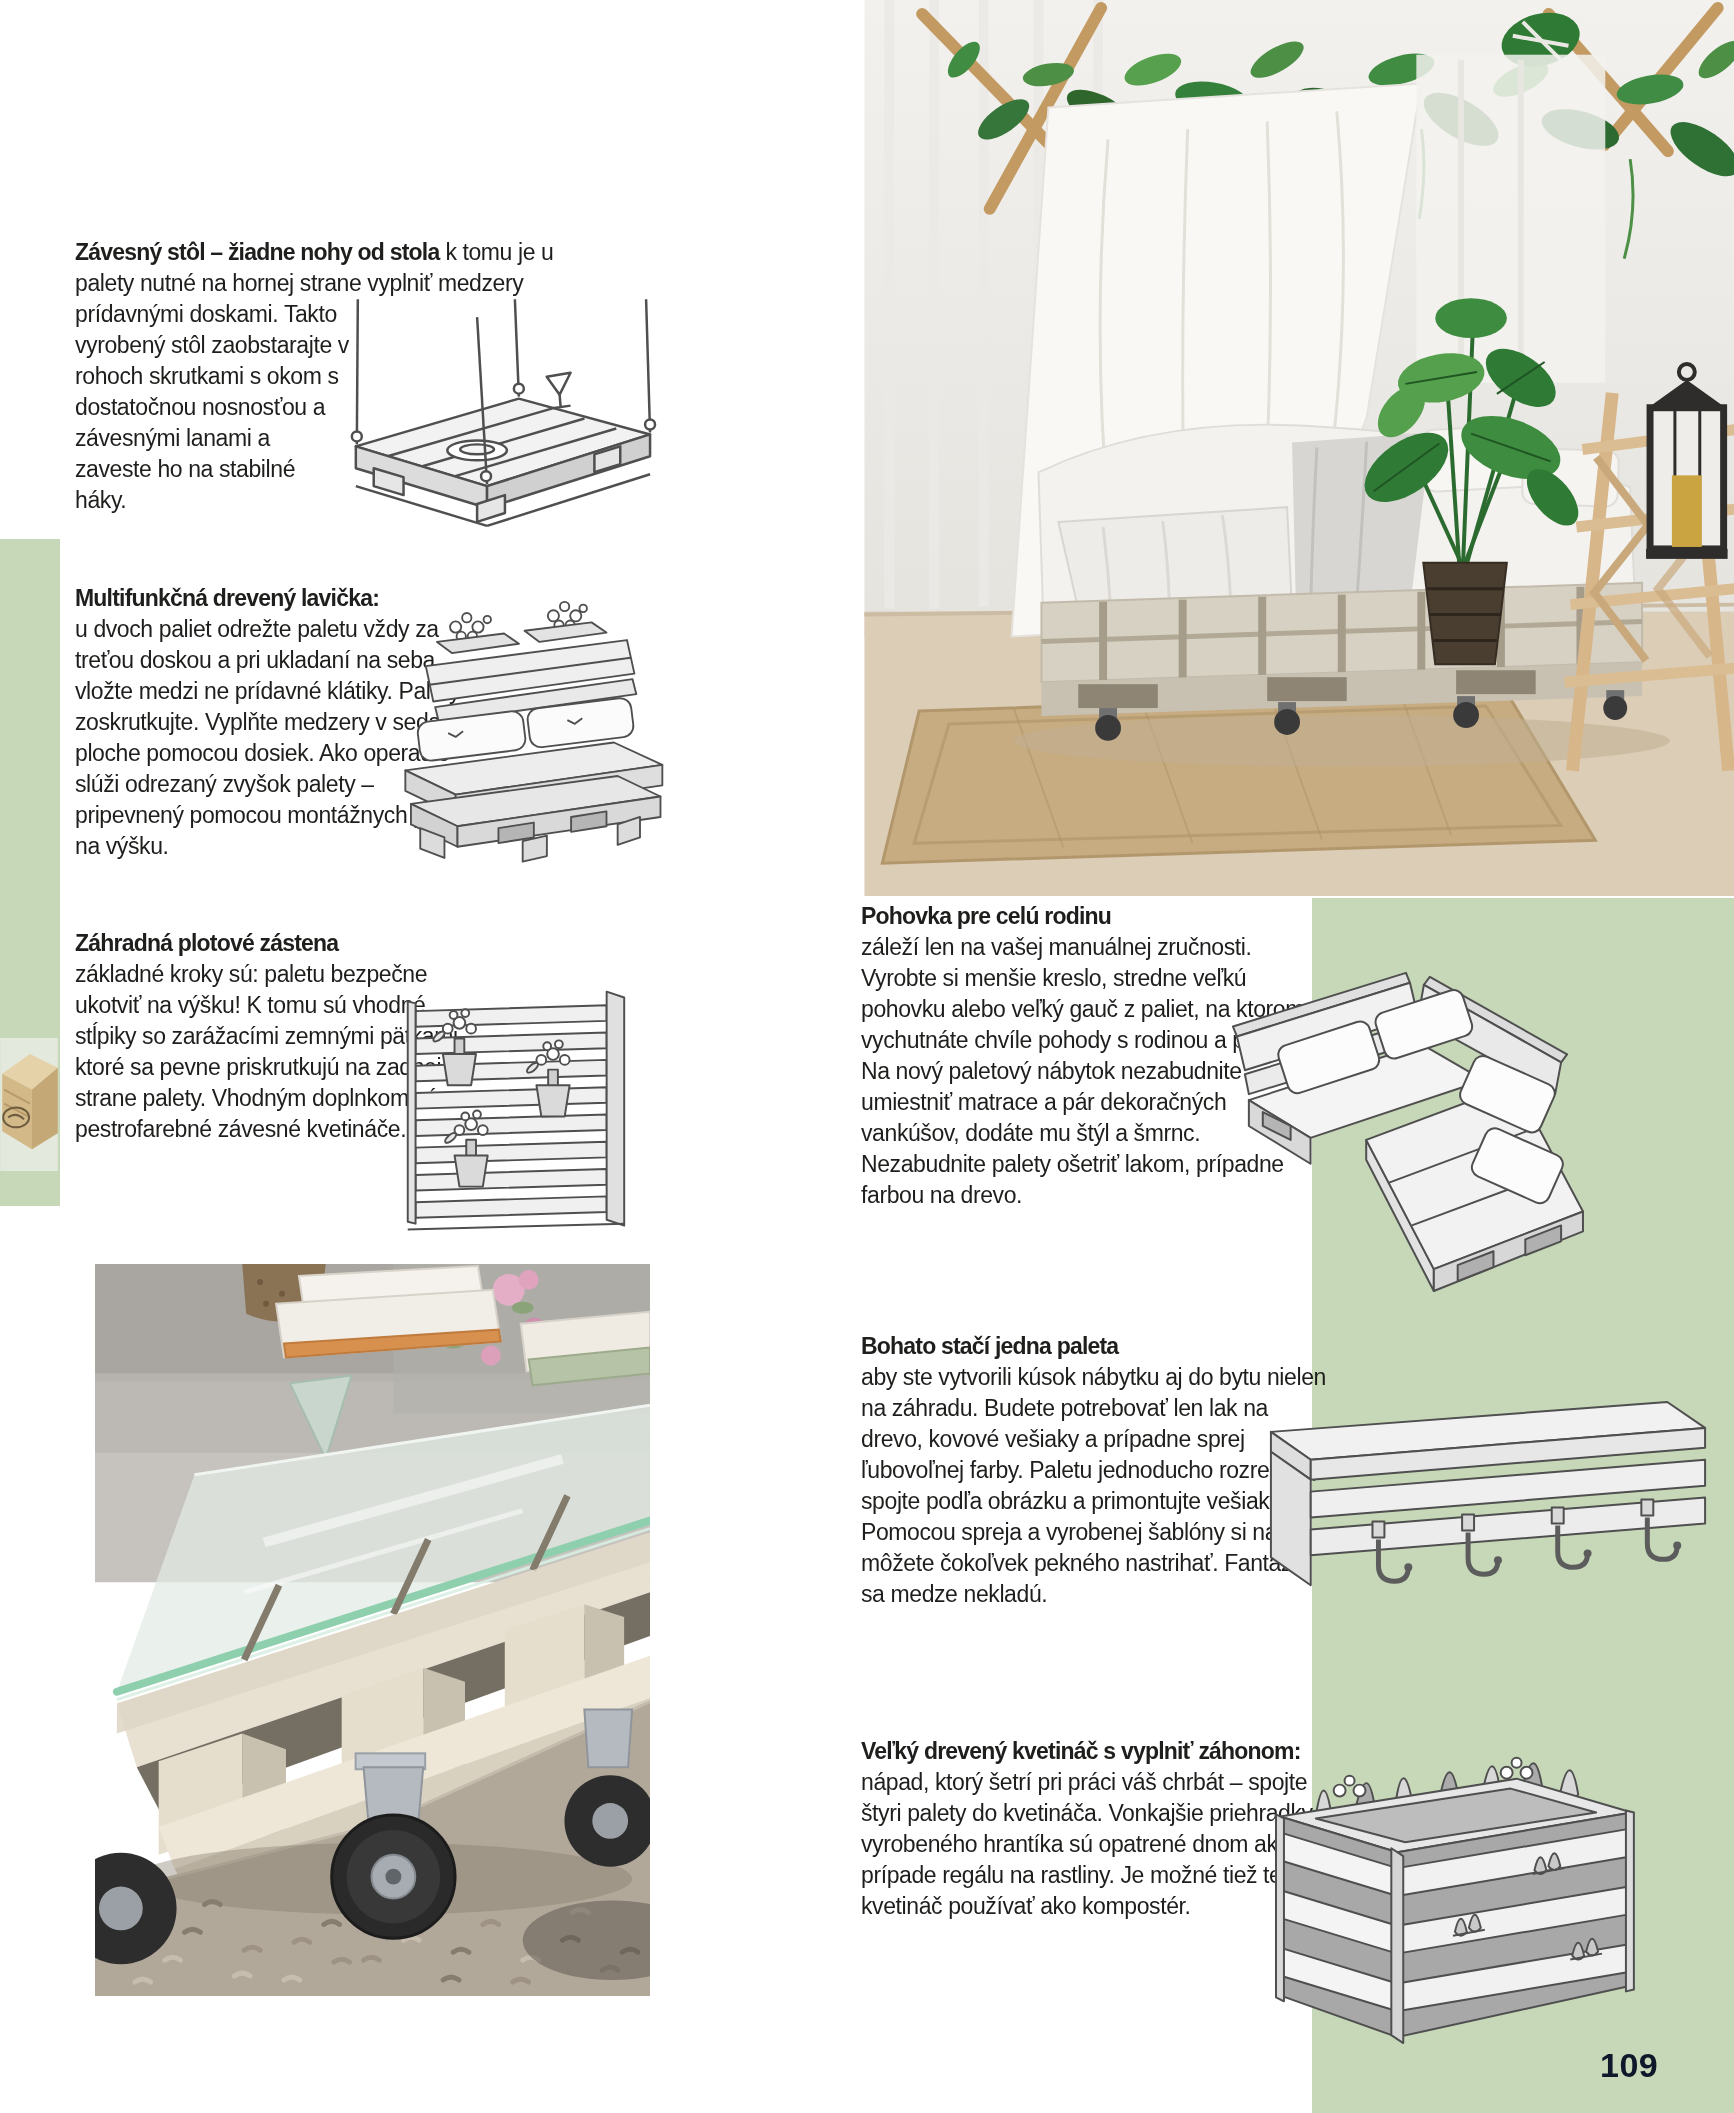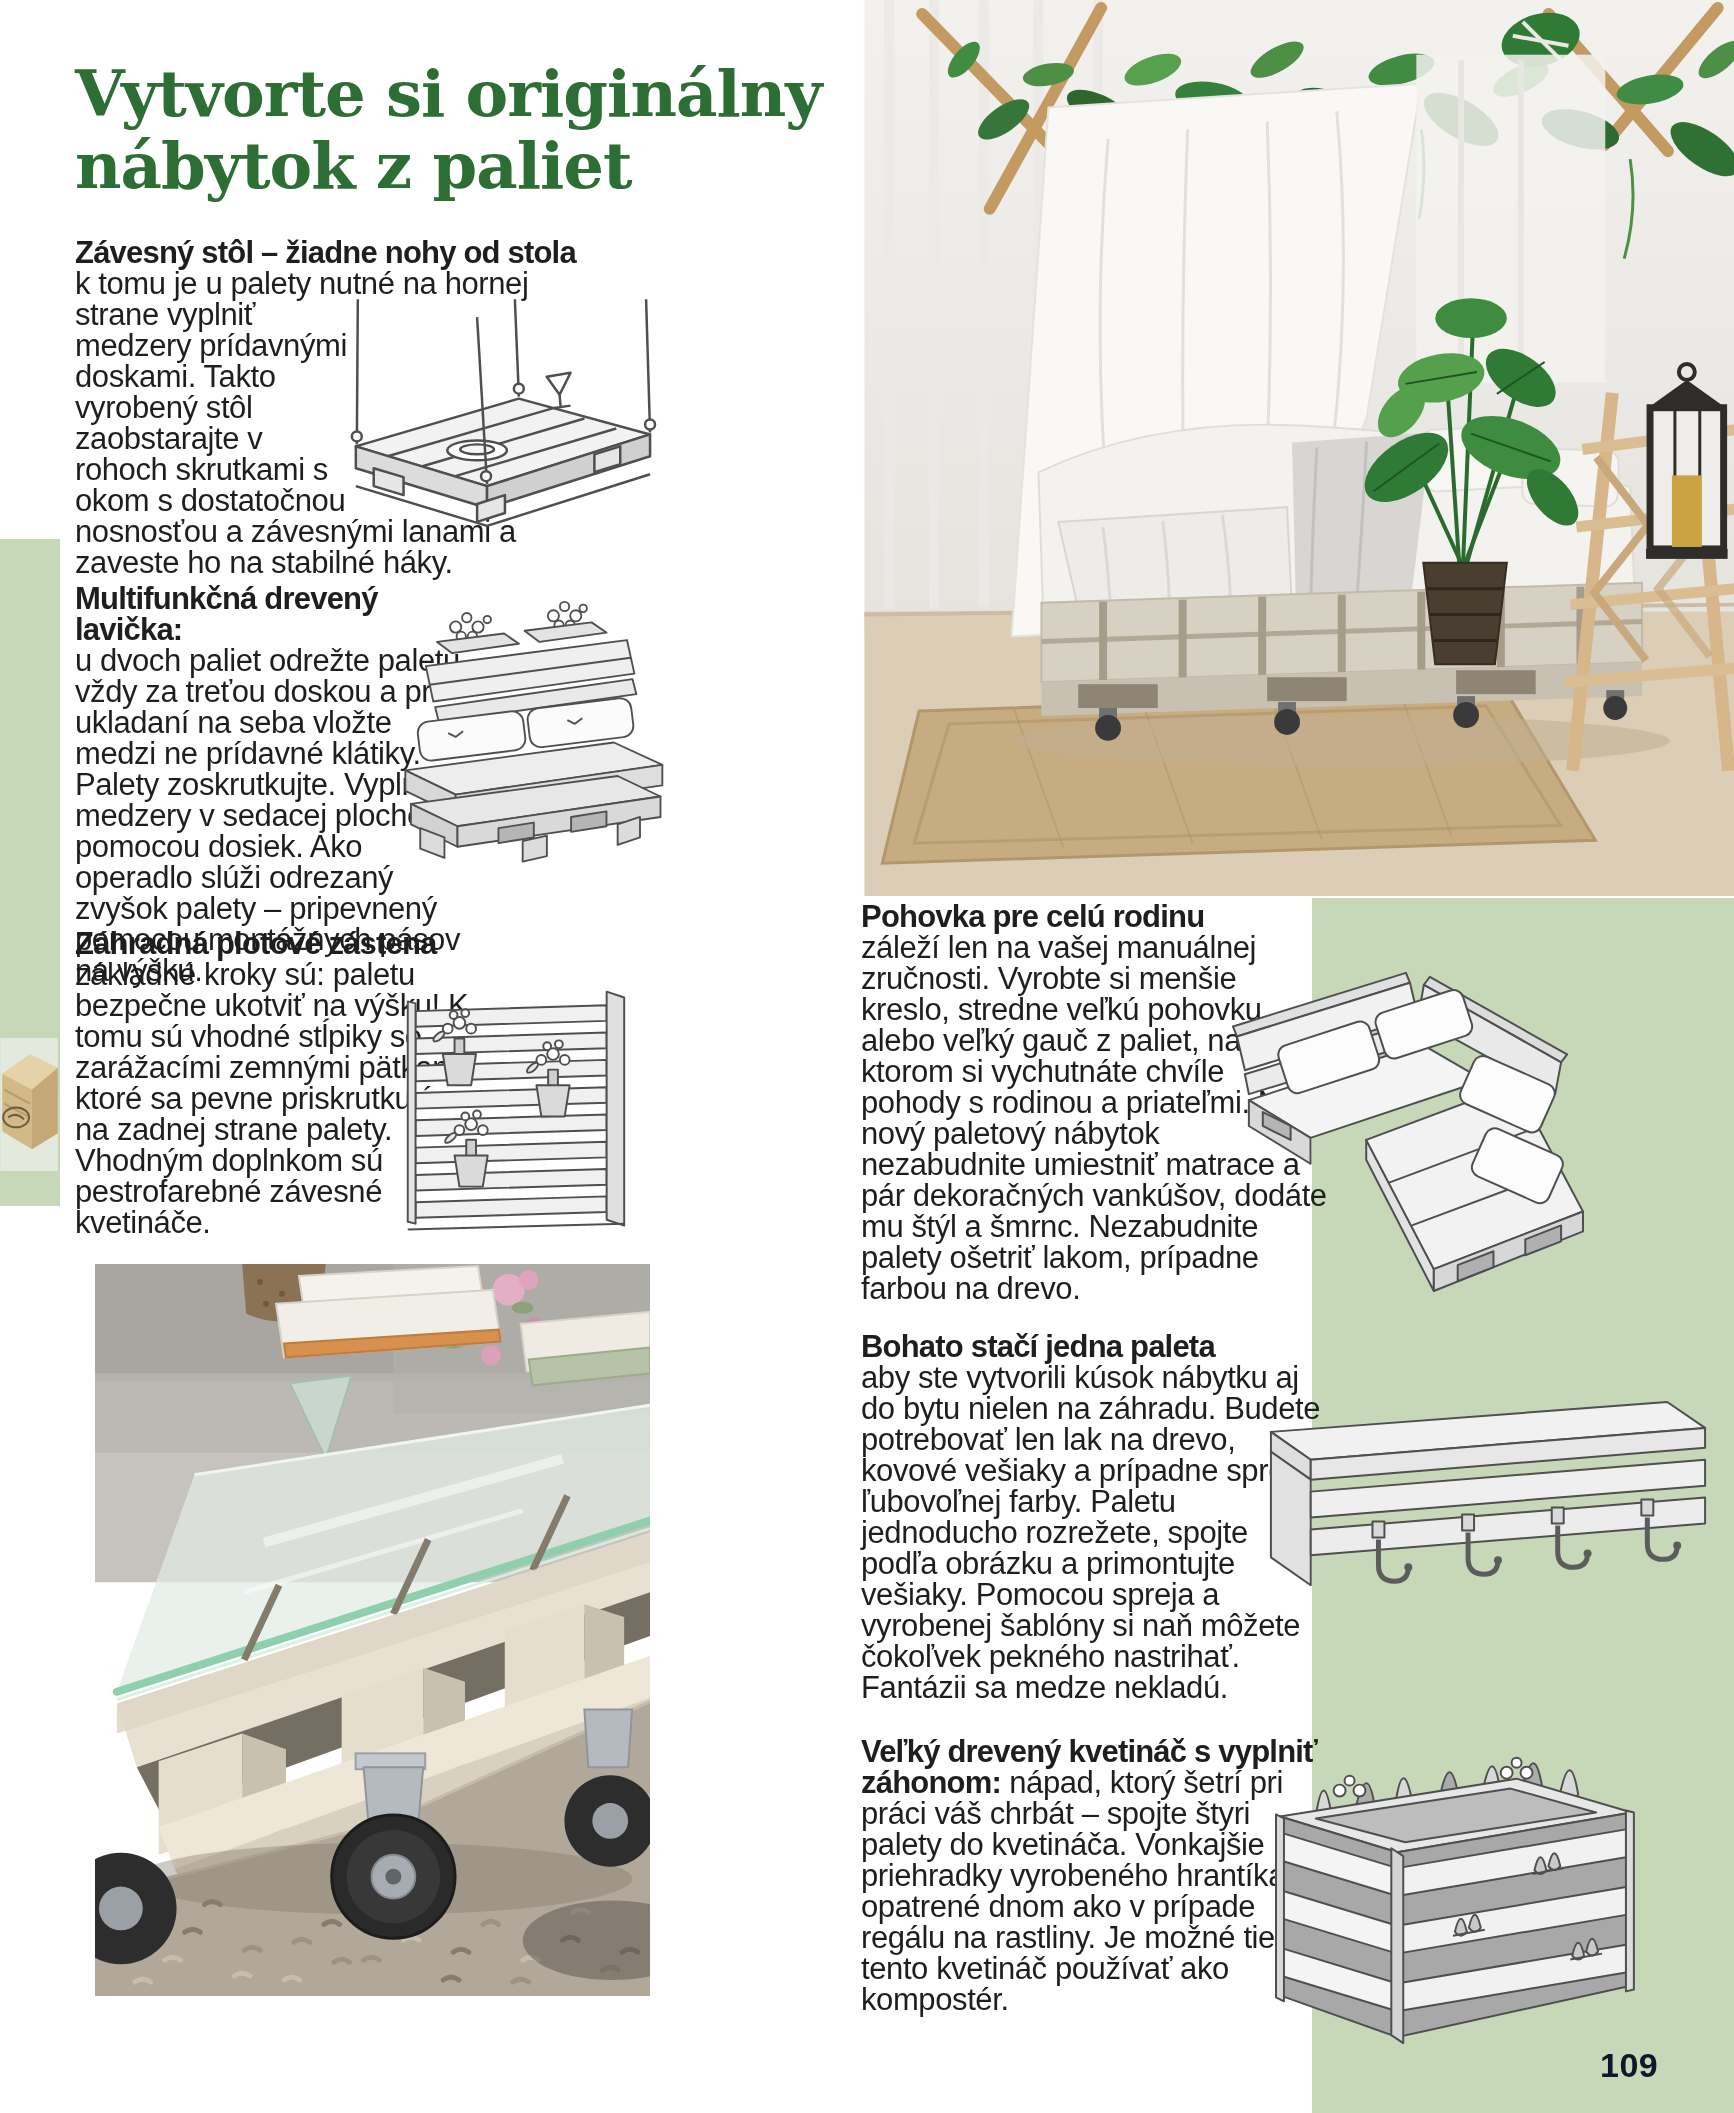--- a/index.html
+++ b/index.html
@@ -1,21 +1,21 @@
 <!DOCTYPE html>
 <html><head>
 <meta charset="utf-8">
 <style>
   html,body{margin:0;padding:0;background:#ffffff;}
   .page{position:relative;width:1734px;height:2113px;background:#ffffff;overflow:hidden;
         font-family:"Liberation Sans",sans-serif;color:#1e1e1c;}
   .abs{position:absolute;}
   .title{font-family:"DejaVu Serif","Liberation Serif",serif;font-weight:700;
          font-size:64px;line-height:72px;letter-spacing:-1px;margin:0;}
-  .body-text{font-size:31px;line-height:31px;letter-spacing:-0.4px;margin:0;}
+  .body-text{font-size:23px;line-height:31px;letter-spacing:-0.4px;margin:0;}
   .body-text b{letter-spacing:-0.8px;}
   .blockh b{display:block;}
   .fl{float:right;}
   .f1{width:0;height:64px;}
   .f2{width:244px;height:204px;clear:right;}
   .sage{background:#c7d8b8;}
   .folio{font-size:34px;font-weight:700;color:#0f172a;letter-spacing:0.5px;}
   svg{display:block;}
 </style>
 </head>
@@ -208,24 +208,20 @@
       <path d="M788 410 L866 410 L827 382 Z" fill="#2e2d2b"></path>
       <circle cx="827" cy="374" r="8" fill="none" stroke="#2e2d2b" stroke-width="4"></circle>
       <rect x="790" y="410" width="74" height="142" fill="#efede9" stroke="#2e2d2b" stroke-width="7"></rect>
       <line x1="815" y1="412" x2="815" y2="550" stroke="#2e2d2b" stroke-width="3"></line>
       <line x1="840" y1="412" x2="840" y2="550" stroke="#2e2d2b" stroke-width="3"></line>
       <rect x="812" y="478" width="30" height="72" fill="#c9a441"></rect>
       <rect x="786" y="552" width="82" height="10" fill="#2e2d2b"></rect>
     </g>
   </svg>
 
-  <h1 class="abs title" style="left:75px;top:58px;color:#2c6e34;">
-    <span>Vytvorte si originálny</span><br>
-    <span>nábytok z paliet</span>
-  </h1>
 
   <p class="abs body-text" style="left:75px;top:237px;width:519px;">
     <span class="fl f1"></span><span class="fl f2"></span><b>Závesný stôl – žiadne nohy od stola</b>
     <span>k tomu je u palety nutné na hornej strane vyplniť medzery prídavnými doskami. Takto vyrobený stôl zaobstarajte v rohoch skrutkami s okom s dostatočnou nosnosťou a závesnými lanami a zaveste ho na stabilné háky.</span>
   </p>
 
   <p class="abs body-text blockh" style="left:75px;top:583px;width:398px;">
     <b>Multifunkčná drevený lavička:</b>
     <span>u dvoch paliet odrežte paletu vždy za treťou doskou a pri ukladaní na seba vložte medzi ne prídavné klátiky. Palety zoskrutkujte. Vyplňte medzery v sedacej ploche pomocou dosiek. Ako operadlo slúži odrezaný zvyšok palety – pripevnený pomocou montážnych pásov na výšku.</span>
   </p>

